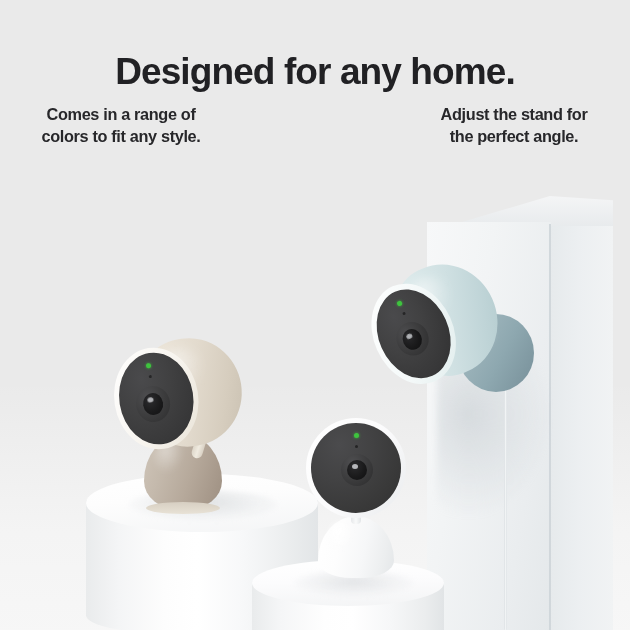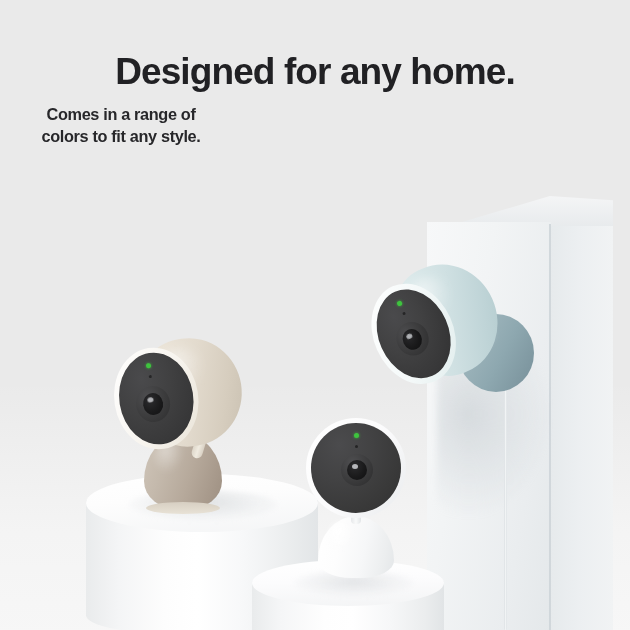--- a/index.html
+++ b/index.html
@@ -521,20 +521,21 @@
 </style>
 </head>
 <body>
 
 <div id="page">
 
   <div id="headline">Designed for any home.</div>
 
   <div id="benefits">
     <div class="benefit col1">Comes in a range of colors to fit any style.</div>
+    <div class="benefit col3">Adjust the stand for the perfect angle.</div>
   </div>
 
   <div id="scene">
 
     <div class="floor-haze"></div>
 
     <div id="wall-slab">
       <div class="slab-top"></div>
       <div class="slab-front"></div>
       <div class="slab-side"></div>

